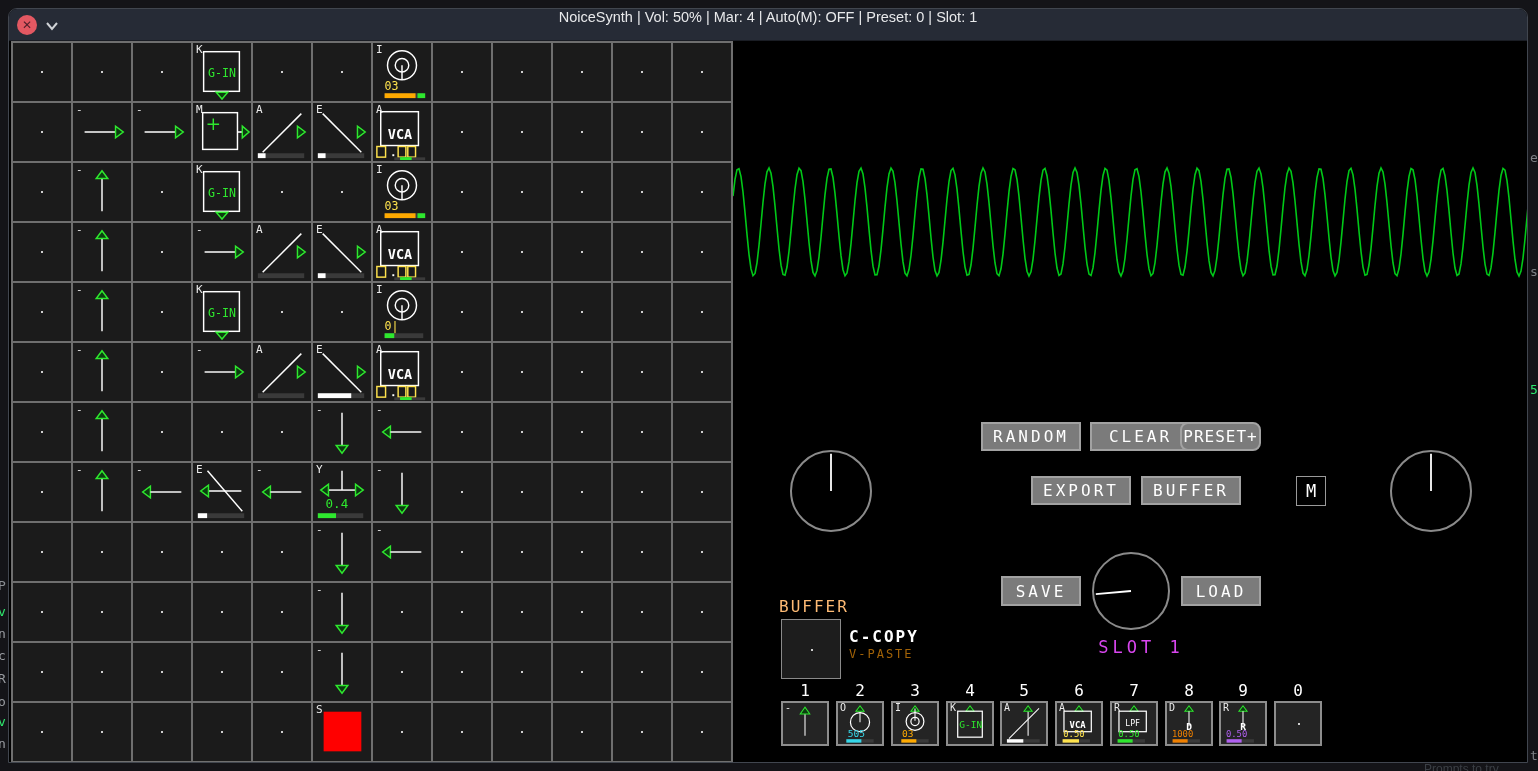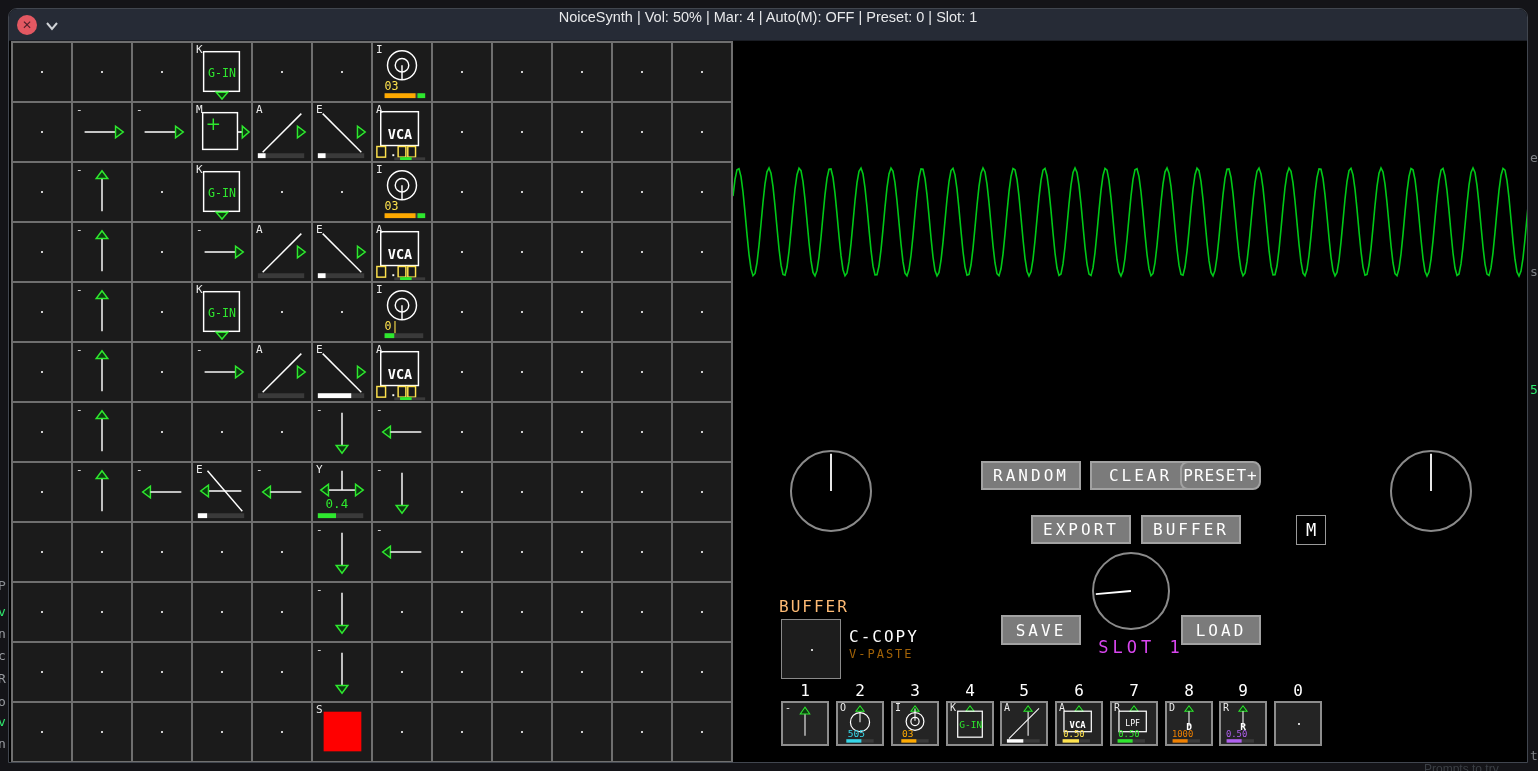--- a/index.html
+++ b/index.html
@@ -21,38 +21,38 @@
         gap:2px;padding:2px;}
   .cell{position:relative;background:#1b1b1b;}
   .cell .dot{position:absolute;left:28px;top:28px;width:2px;height:2px;background:#cfcfcf;}
   .cell .mlabel{position:absolute;left:3px;top:0px;color:#ececec;font-size:11px;line-height:13px;z-index:2;}
   .cell svg{position:absolute;left:0;top:0;}
   
   #rpanel{position:absolute;left:724px;top:32px;width:796px;height:723px;background:#000;}
   #wave{position:absolute;left:0;top:0;}
   .btn{position:absolute;background:#7b7b7b;border:2px solid #a2a2a2;color:#fff;
        font-family:"DejaVu Sans Mono",monospace;font-size:16px;letter-spacing:3px;
-       text-align:right;cursor:pointer;display:flex;align-items:center;justify-content:center;margin-top:39px;}
+       text-align:right;cursor:pointer;display:flex;align-items:center;justify-content:center;}
   #btn-random{left:248px;top:381px;width:100px;height:29px;}
   #btn-clear {left:357px;top:381px;width:101px;height:29px;}
   #btn-preset{left:447px;top:381px;width:81px;height:29px;letter-spacing:1px;border-radius:8px;}
   #btn-export{left:298px;top:435px;width:100px;height:29px;}
   #btn-import{left:408px;top:435px;width:100px;height:29px;}
   #btn-save  {left:268px;top:535px;width:80px;height:30px;}
   #btn-load  {left:448px;top:535px;width:80px;height:30px;}
   #btn-m{left:563px;top:435px;width:30px;height:30px;background:#000;border:1px solid #9a9a9a;
          color:#fff;font-size:17px;letter-spacing:0;}
   .knob{position:absolute;cursor:pointer;}
   #slot-label{position:absolute;left:348px;top:596px;width:120px;text-align:center;color:#d946ef;
               font-size:17px;letter-spacing:4px;}
   #buffer-title{position:absolute;left:46px;top:556px;color:#fdba74;font-size:16px;letter-spacing:2px;}
   #buffer-cell{position:relative;position:absolute;left:48px;top:578px;width:60px;height:60px;
                background:#1d1d1d;border:1px solid #8a8a8a;cursor:pointer;}
   #buffer-cell .dot{position:absolute;left:29px;top:29px;width:2px;height:2px;background:#cfcfcf;}
-  #buffer-copy{position:absolute;left:116px;top:586px;color:#fff;font-size:16px;letter-spacing:2px;}
+  #buffer-copy{position:absolute;left:116px;top:586px;color:#fff;font-size:16px;letter-spacing:2px;font-weight:bold;}
   #buffer-paste{position:absolute;left:116px;top:606px;color:#a16207;font-size:12px;letter-spacing:2px;}
   .pal-num{position:absolute;top:640px;width:48px;text-align:center;color:#fff;font-size:16px;}
   .pal-cell{position:absolute;top:660px;width:48px;height:45px;background:#242424;
             border:2px solid #8d8d8d;cursor:pointer;}
   .pal-cell svg{position:absolute;left:0;top:0;}
   .pal-cell .dot{position:absolute;left:22px;top:20px;width:2px;height:2px;background:#cfcfcf;}
   .pal-cell .mlabel{position:absolute;left:2px;top:-1px;color:#ececec;font-size:10px;z-index:2;}
   
   .edge-char{position:absolute;font-size:13px;}
   #bottom-hint{position:absolute;left:1424px;top:762px;color:#3b3f45;font:12px "Liberation Sans",sans-serif;}

